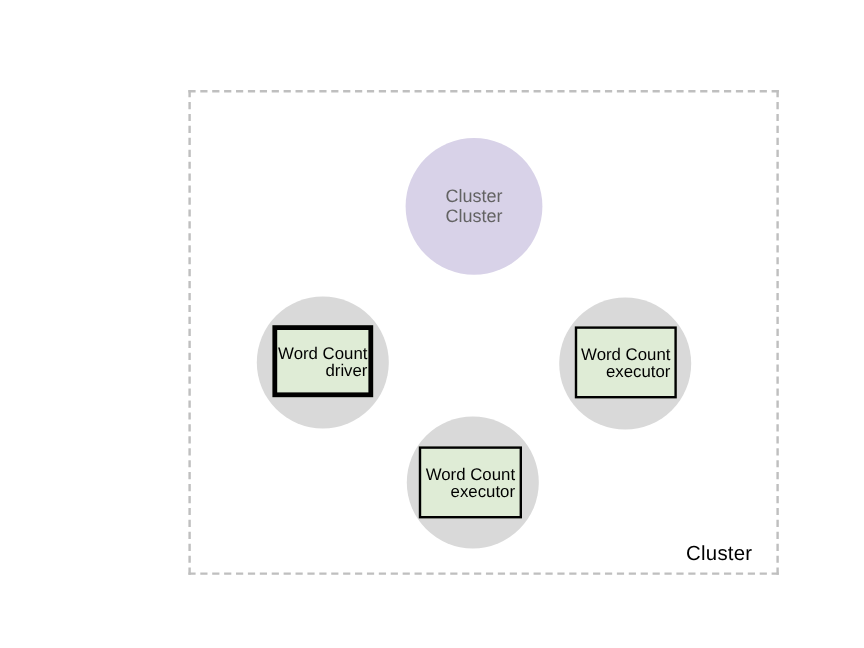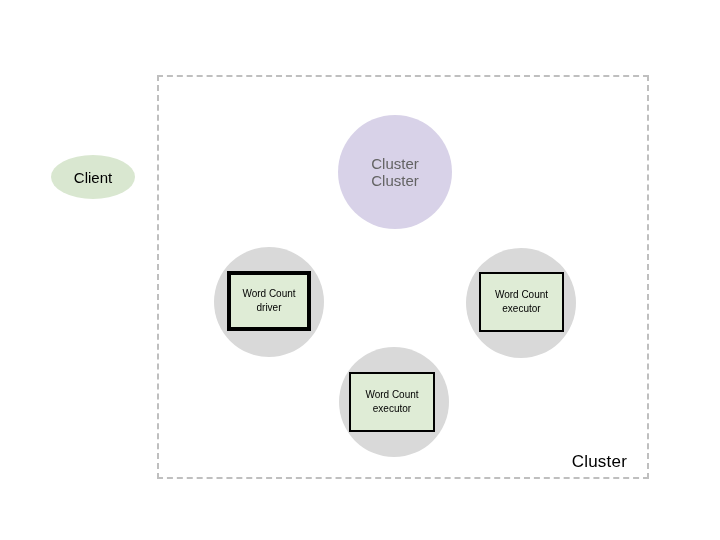--- a/index.html
+++ b/index.html
@@ -85,22 +85,22 @@
   
   .node-box {
     position: absolute;
     background: #dfecd6;
     border-style: solid;
     border-color: #000000;
     box-sizing: border-box;
     display: flex;
     align-items: center;
     justify-content: center;
-    text-align: center;
-    font-size: 10px;
+    text-align: right;
+    font-size: 14px;
     line-height: 14px;
     color: #000000;
   }
   .box-driver {
     left: 227px; top: 271px;
     width: 84px; height: 60px;
     border-width: 4px;
   }
   .box-exec-r {
     left: 479px; top: 272px;
@@ -117,23 +117,20 @@
 </style>
 </head>
 <body>
 
 <div class="canvas">
 
   <div class="boundary">
     <div class="boundary-label">Cluster</div>
   </div>
 
-  <div class="client-ellipse">
-    <span>Client</span>
-  </div>
 
   <div class="manager-circle">
     <div class="two-line">
       <span>Cluster</span>
       <span>Cluster</span>
     </div>
   </div>
 
   <div class="worker-circle worker-driver"></div>
   <div class="node-box box-driver">

